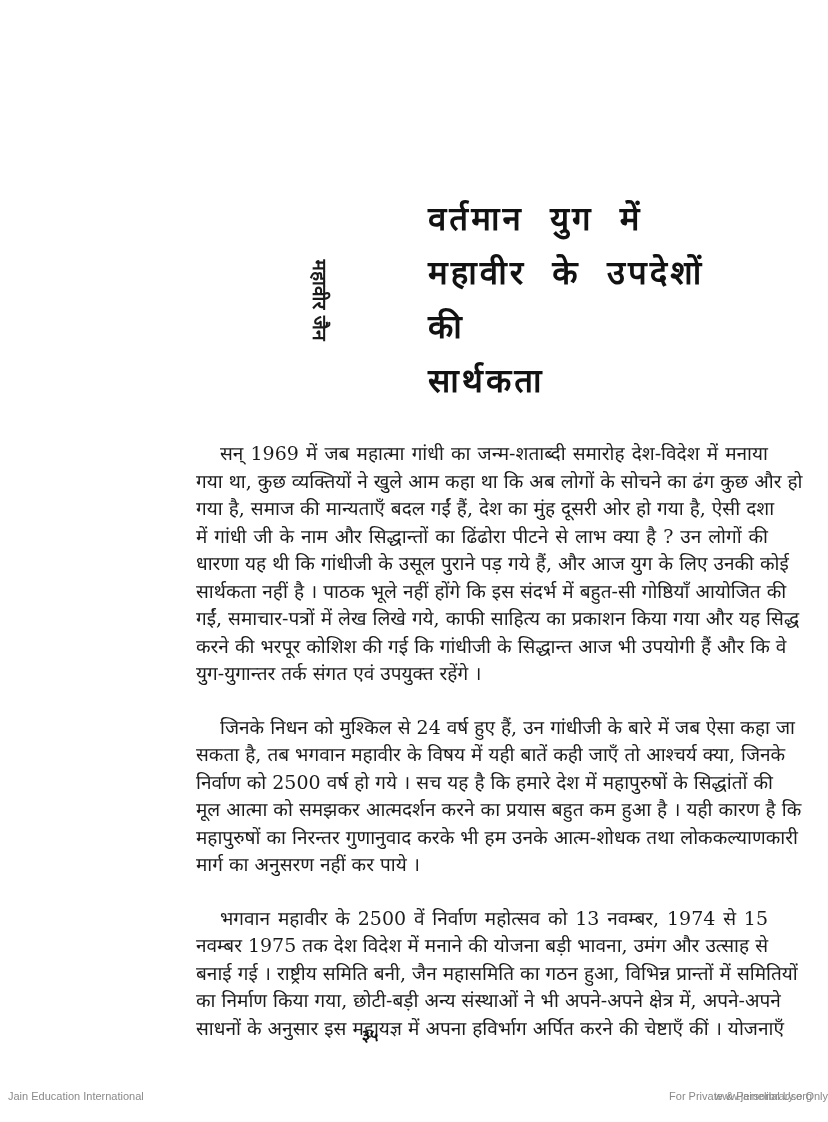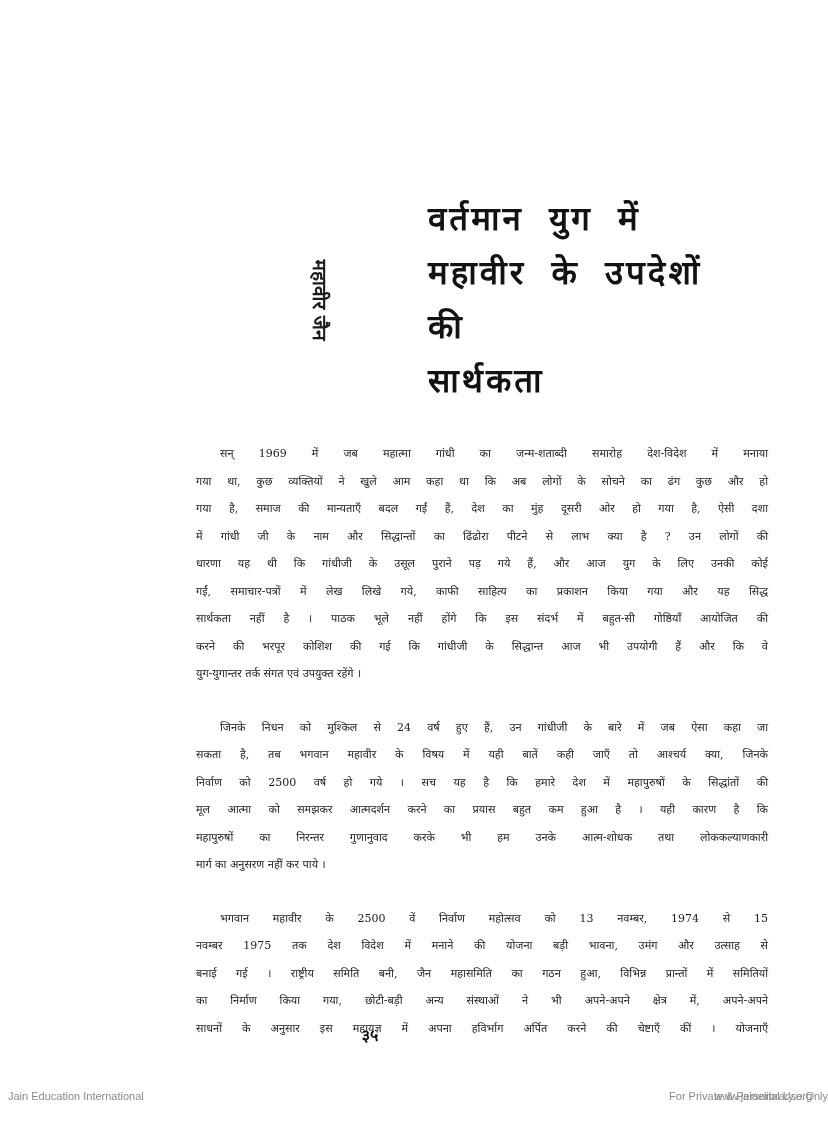--- a/index.html
+++ b/index.html
@@ -40,38 +40,38 @@
       font-weight: bold;
       color: #1a1a1a;
     }
     .title-block {
       position: absolute;
       left: 428px;
       top: 192px;
       width: 340px;
     }
     .title-line {
-      font-family: Liberation Serif, serif;
+      font-family: Liberation Sans, sans-serif;
       font-size: 33px;
       font-weight: bold;
       line-height: 54px;
       letter-spacing: 3px;
       word-spacing: 14px;
       color: #121212;
       white-space: nowrap;
     }
     .body-text {
       position: absolute;
       left: 196px;
       top: 440px;
       width: 572px;
     }
     .para {
       margin: 0 0 26px 0;
-      font-size: 11px;
+      font-size: 19px;
       line-height: 27.5px;
       text-align: justify;
       color: #1b1b1b;
     }
     .para .line {
       display: block;
       white-space: nowrap;
       text-align-last: justify;
       text-align: justify;
     }
@@ -122,22 +122,22 @@
     <div class="title-line">सार्थकता</div>
   </div>
 
   <div class="body-text">
     <p class="para">
       <span class="line first">सन् 1969 में जब महात्मा गांधी का जन्म-शताब्दी समारोह देश-विदेश में मनाया</span>
       <span class="line">गया था, कुछ व्यक्तियों ने खुले आम कहा था कि अब लोगों के सोचने का ढंग कुछ और हो</span>
       <span class="line">गया है, समाज की मान्यताएँ बदल गईं हैं, देश का मुंह दूसरी ओर हो गया है, ऐसी दशा</span>
       <span class="line">में गांधी जी के नाम और सिद्धान्तों का ढिंढोरा पीटने से लाभ क्या है ? उन लोगों की</span>
       <span class="line">धारणा यह थी कि गांधीजी के उसूल पुराने पड़ गये हैं, और आज युग के लिए उनकी कोई</span>
+      <span class="line">सार्थकता नहीं है । पाठक भूले नहीं होंगे कि इस संदर्भ में बहुत-सी गोष्ठियाँ आयोजित की</span>
       <span class="line">गईं, समाचार-पत्रों में लेख लिखे गये, काफी साहित्य का प्रकाशन किया गया और यह सिद्ध</span>
-      <span class="line">सार्थकता नहीं है । पाठक भूले नहीं होंगे कि इस संदर्भ में बहुत-सी गोष्ठियाँ आयोजित की</span>
       <span class="line">करने की भरपूर कोशिश की गई कि गांधीजी के सिद्धान्त आज भी उपयोगी हैं और कि वे</span>
       <span class="line last">युग-युगान्तर तर्क संगत एवं उपयुक्त रहेंगे ।</span>
     </p>
     <p class="para">
       <span class="line first">जिनके निधन को मुश्किल से 24 वर्ष हुए हैं, उन गांधीजी के बारे में जब ऐसा कहा जा</span>
       <span class="line">सकता है, तब भगवान महावीर के विषय में यही बातें कही जाएँ तो आश्चर्य क्या, जिनके</span>
       <span class="line">निर्वाण को 2500 वर्ष हो गये । सच यह है कि हमारे देश में महापुरुषों के सिद्धांतों की</span>
       <span class="line">मूल आत्मा को समझकर आत्मदर्शन करने का प्रयास बहुत कम हुआ है । यही कारण है कि</span>
       <span class="line">महापुरुषों का निरन्तर गुणानुवाद करके भी हम उनके आत्म-शोधक तथा लोककल्याणकारी</span>
       <span class="line last">मार्ग का अनुसरण नहीं कर पाये ।</span>

